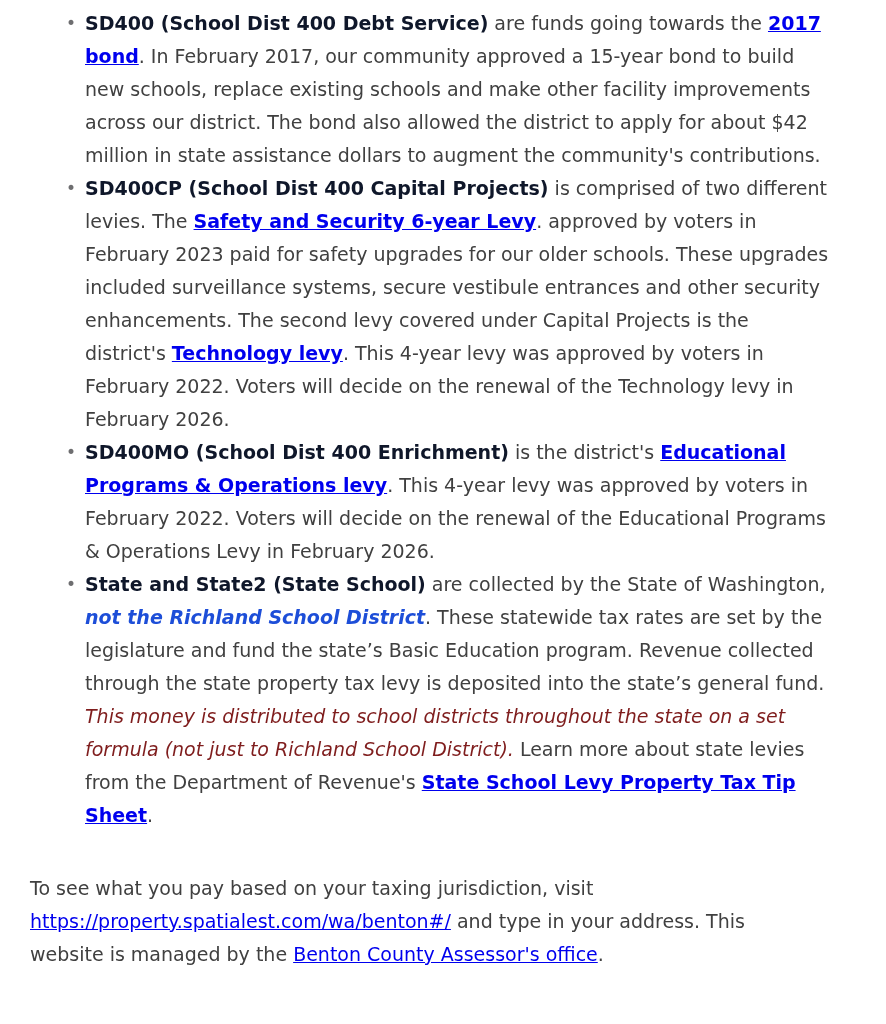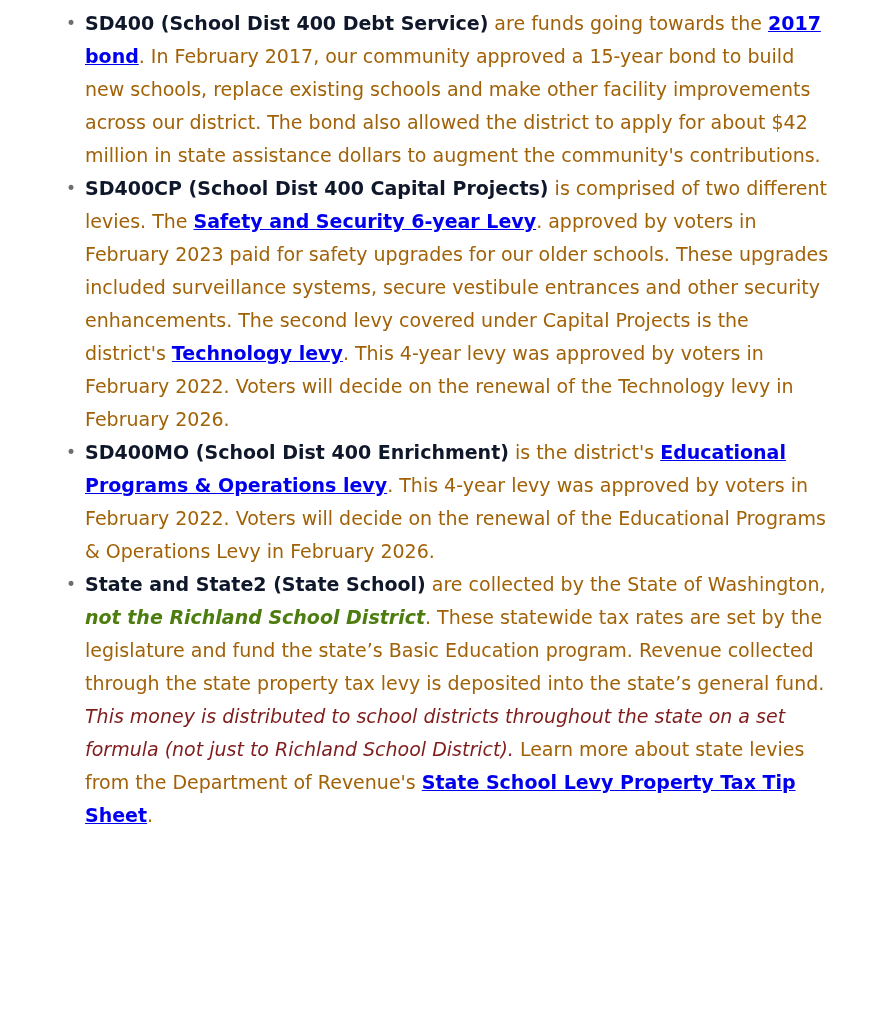--- a/index.html
+++ b/index.html
@@ -32,34 +32,34 @@
   }
   ul.levy-list li::before {
     content: "\2022";
     position: absolute;
     left: -19px;
     top: 0;
     color: #6e6e70;
     font-size: 17px;
   }
   .run-plain {
-    color: #a16207;
+    color: #404040;
   }
   .run-bold {
     font-weight: bold;
     color: #0f172a;
   }
   .run-italic {
     font-style: italic;
     color: #7f1d1d;
   }
   .run-bold-italic {
     font-weight: bold;
     font-style: italic;
-    color: #4d7c0f;
+    color: #1d4ed8;
   }
   a.run-link-bold,
   a.run-link {
     color: #0000ee;
     text-decoration: underline;
   }
   a.run-link-bold {
     font-weight: bold;
   }
   .footer-para {
@@ -70,13 +70,14 @@
 </head>
 <body>
 
 <main>
   <ul class="levy-list">
     <li><span class="run-bold">SD400 (School Dist 400 Debt Service)</span><span class="run-plain"> are funds going towards the </span><a class="run-link-bold" href="#">2017 bond</a><span class="run-plain">. In February 2017, our community approved a 15-year bond to build new schools, replace existing schools and make other facility improvements across our district. The bond also allowed the district to apply for about $42 million in state assistance dollars to augment the community's contributions.</span></li>
     <li><span class="run-bold">SD400CP (School Dist 400 Capital Projects)</span><span class="run-plain"> is comprised of two different levies. The </span><a class="run-link-bold" href="#">Safety and Security 6-year Levy</a><span class="run-plain">. approved by voters in February 2023 paid for safety upgrades for our older schools. These upgrades included surveillance systems, secure vestibule entrances and other security enhancements. The second levy covered under Capital Projects is the district's </span><a class="run-link-bold" href="#">Technology levy</a><span class="run-plain">. This 4-year levy was approved by voters in February 2022. Voters will decide on the renewal of the Technology levy in February 2026.</span></li>
     <li><span class="run-bold">SD400MO (School Dist 400 Enrichment)</span><span class="run-plain"> is the district's </span><a class="run-link-bold" href="#">Educational Programs &amp; Operations levy</a><span class="run-plain">. This 4-year levy was approved by voters in February 2022. Voters will decide on the renewal of the Educational Programs &amp; Operations Levy in February 2026.</span></li>
     <li><span class="run-bold">State and State2 (State School)</span><span class="run-plain"> are collected by the State of Washington, </span><span class="run-bold-italic">not the Richland School District</span><span class="run-plain">. These statewide tax rates are set by the legislature and fund the state’s Basic Education program. Revenue collected through the state property tax levy is deposited into the state’s general fund. </span><span class="run-italic">This money is distributed to school districts throughout the state on a set formula (not just to Richland School District).</span><span class="run-plain"> Learn more about state levies from the Department of Revenue's </span><a class="run-link-bold" href="#">State School Levy Property Tax Tip Sheet</a><span class="run-plain">.</span></li>
   </ul>
+  <p class="footer-para"><span class="run-plain">To see what you pay based on your taxing jurisdiction, visit </span><a class="run-link" href="#">https://property.spatialest.com/wa/benton#/</a><span class="run-plain"> and type in your address. This website is managed by the </span><a class="run-link" href="#">Benton County Assessor's office</a><span class="run-plain">.</span></p>
 </main>
 
 </body></html>

